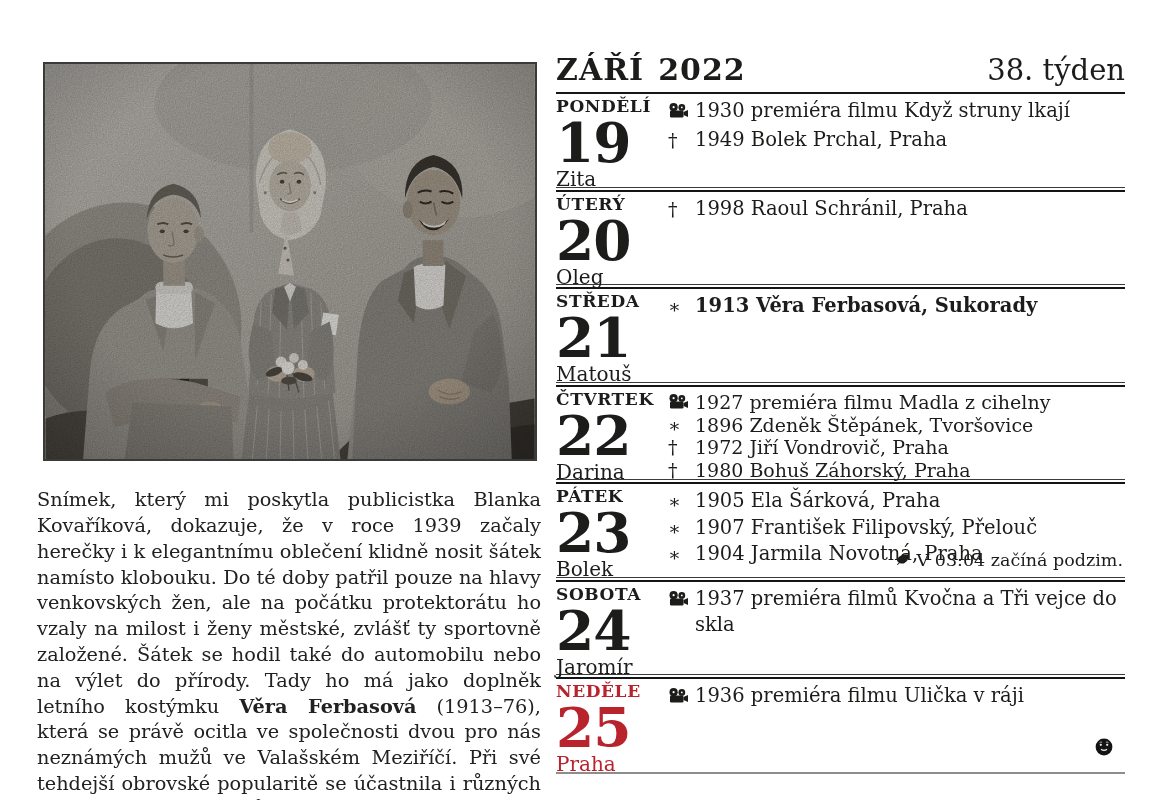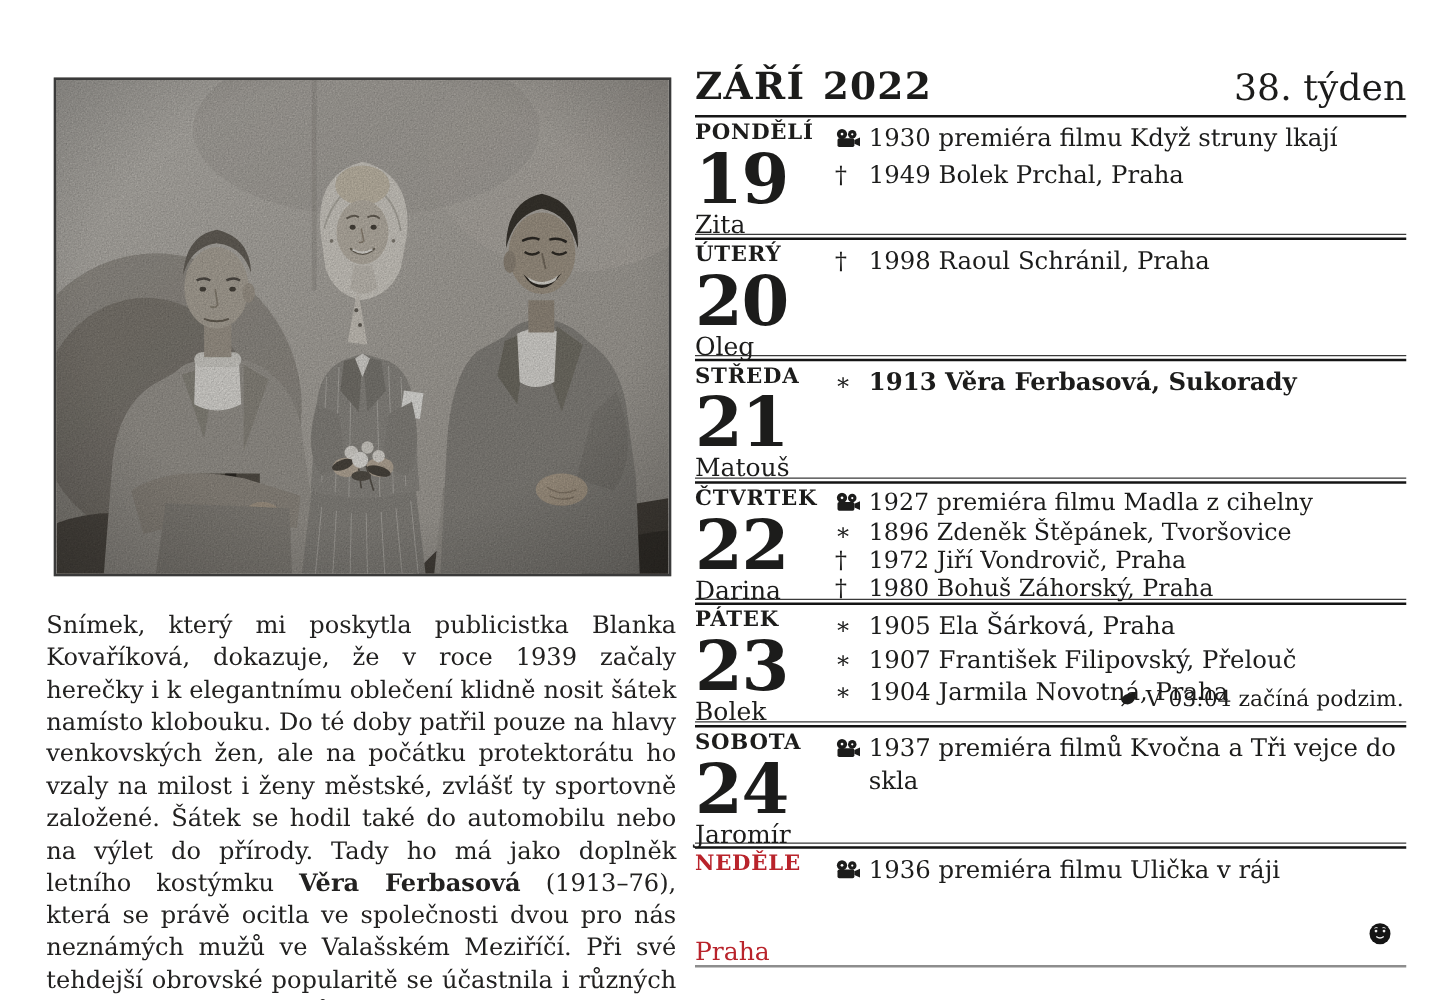--- a/index.html
+++ b/index.html
@@ -334,20 +334,21 @@
             </svg></span>
         <span class="txt">1937 premiéra filmů Kvočna a Tři vejce do skla</span>
       </div>
     </div>
   </section>
   <div class="sep"></div>
 
   <section class="day-row holiday">
     <div class="day-col">
       <div class="day-name">NEDĚLE</div>
+      <div class="day-number">25</div>
       <div class="day-nameday">Praha</div>
     </div>
     <div class="events">
       <div class="event">
         <span class="ic"><svg class="film-svg" viewBox="0 0 20 16">
               <circle cx="5.6" cy="4.2" r="4.1" fill="#1c1c1b"></circle>
               <circle cx="13.8" cy="4.4" r="3.4" fill="#1c1c1b"></circle>
               <circle cx="5.6" cy="4.2" r="1.1" fill="#fff"></circle>
               <circle cx="13.8" cy="4.4" r="0.9" fill="#fff"></circle>
               <rect x="2" y="7.6" width="13.5" height="7" rx="1.4" fill="#1c1c1b"></rect>

